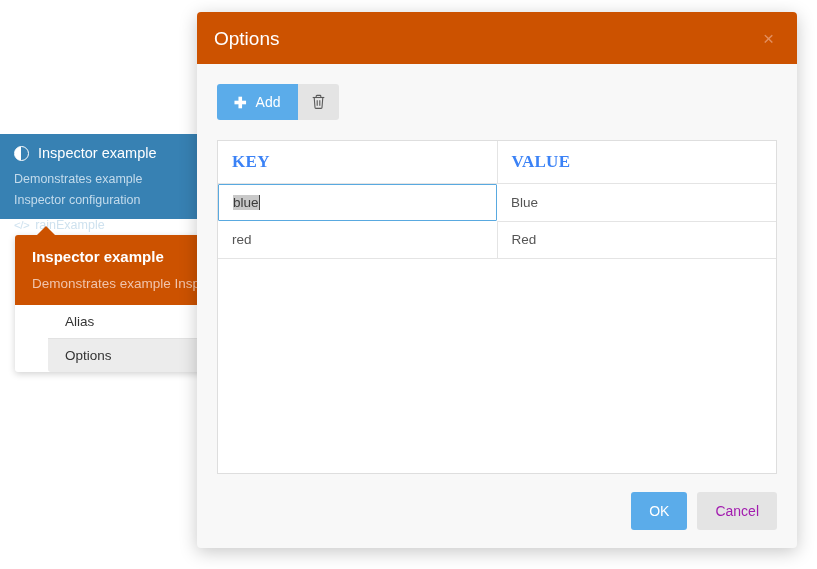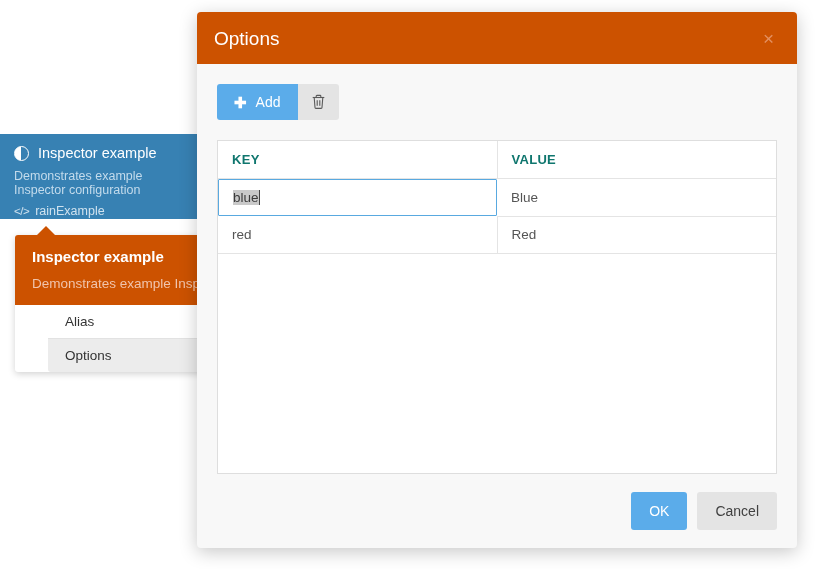--- a/index.html
+++ b/index.html
@@ -45,21 +45,21 @@
   }
   .inspector-title {
     color: #ffffff;
     font-size: 14.5px;
     line-height: 1;
     white-space: nowrap;
   }
   .inspector-desc {
     color: #c3dbec;
     font-size: 12.5px;
-    line-height: 14px;
+    line-height: 21px;
     width: 178px;
   }
   .inspector-code {
     display: flex;
     align-items: center;
     gap: 6px;
     margin-top: 7px;
     color: #cfe2ef;
     font-size: 12.5px;
   }
@@ -216,28 +216,29 @@
     flex-direction: column;
     box-sizing: border-box;
   }
   table.kv {
     width: 100%;
     border-collapse: collapse;
     table-layout: fixed;
   }
   table.kv th {
     text-align: left;
-    font-size: 13px;
+    font-size: 17px;
     font-weight: bold;
-    color: #0f766e;
+    color: #3b82f6;
     letter-spacing: 0.3px;
     padding: 11px 14px;
     border-bottom: 1px solid #e4e4e4;
     border-right: 1px solid #e4e4e4;
     background: #ffffff;
+    font-family: Liberation Serif, serif;
   }
   table.kv th:last-child { border-right: none; }
   table.kv td {
     font-size: 13.5px;
     color: #555555;
     padding: 10px 14px;
     border-bottom: 1px solid #e4e4e4;
     border-right: 1px solid #e4e4e4;
     height: 16px;
     background: #ffffff;
@@ -292,21 +293,21 @@
     border: none;
     border-radius: 3px;
     font-size: 14px;
     font-family: "Liberation Sans", sans-serif;
     height: 38px;
     min-width: 54px;
     padding: 0 18px;
     cursor: pointer;
   }
   .btn-ok { background: #5bacea; color: #ffffff; }
-  .btn-cancel { background: #e4e4e4; color: #404040; }
+  .btn-cancel { background: #e4e4e4; color: #a21caf; }
 </style>
 </head>
 <body>
 
 <div class="inspector-card">
   <div class="inspector-head">
     <span class="contrast-icon"></span>
     <span class="inspector-title">Inspector example</span>
   </div>
   <div class="inspector-desc">Demonstrates example Inspector configuration</div>

